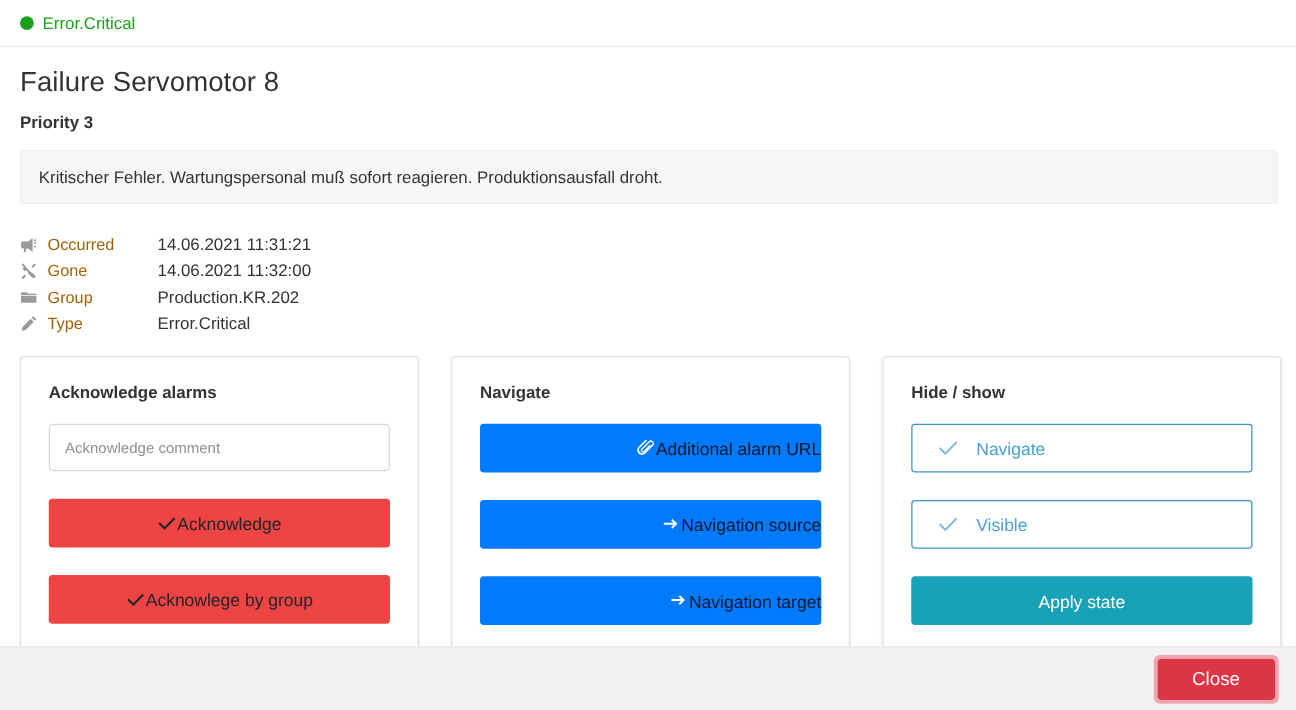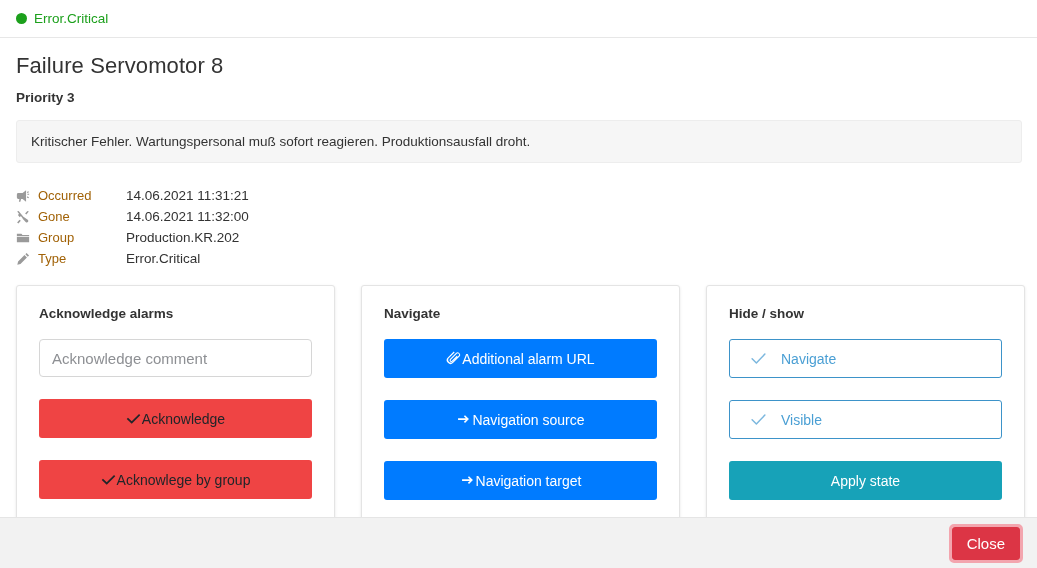--- a/index.html
+++ b/index.html
@@ -131,21 +131,21 @@
   }
 
   
   .ack-input {
     display: block;
     width: 100%;
     height: 38px;
     border: 1px solid #d6d6d6;
     border-radius: 4px;
     padding: 0 12px;
-    font-size: 15px;
+    font-size: 12px;
     font-family: "Liberation Sans", sans-serif;
     color: #a16207;
     outline: none;
     margin-bottom: 22px;
     background: #fff;
   }
   .ack-input::placeholder { color: #8d8f93; }
 
   .btn {
     display: flex;
@@ -162,21 +162,22 @@
     white-space: nowrap;
   }
   .btn:last-child { margin-bottom: 0; margin-top: 16px; }
 
   .btn-warning {
     background: #ef4444;
     color: #212529;
   }
   .btn-primary {
     background: #007bff;
-    color: #ffffff;
+    color: #0f172a;
+    justify-content: flex-end;
   }
   .btn-info {
     background: #17a2b8;
     color: #ffffff;
     margin-bottom: 0;
   }
 
   .btn-check {
     background: #ffffff;
     border: 1px solid #3d93c9;
@@ -222,21 +223,21 @@
     display: inline-block;
     line-height: 0;
   }
   .btn-close {
     background: #dc3545;
     color: #ffffff;
     border: none;
     border-radius: 3px;
     font-family: "Liberation Sans", sans-serif;
     font-size: 15px;
-    padding: 7px 15px;
+    padding: 7px 28px;
     cursor: pointer;
     line-height: 19px;
   }
 </style>
 </head>
 <body>
 
 <div class="modal-header">
   <span class="state-dot"></span>
   <span class="state-label">Error.Critical</span>

